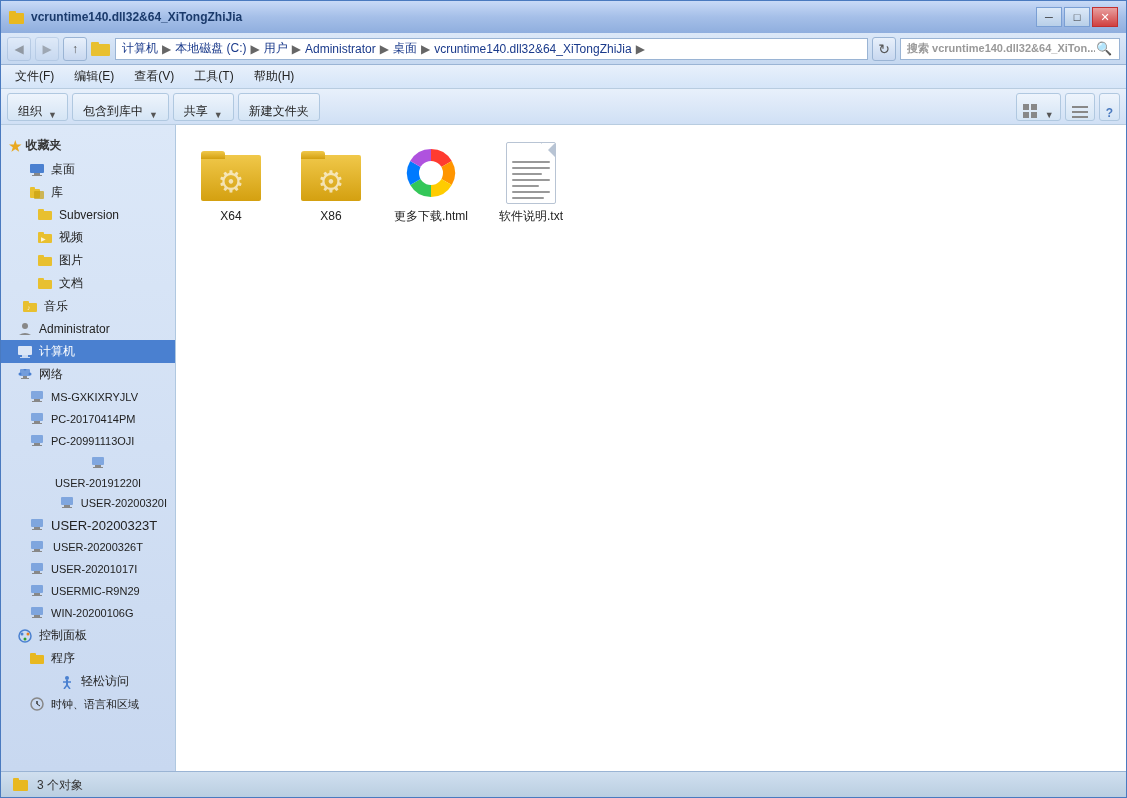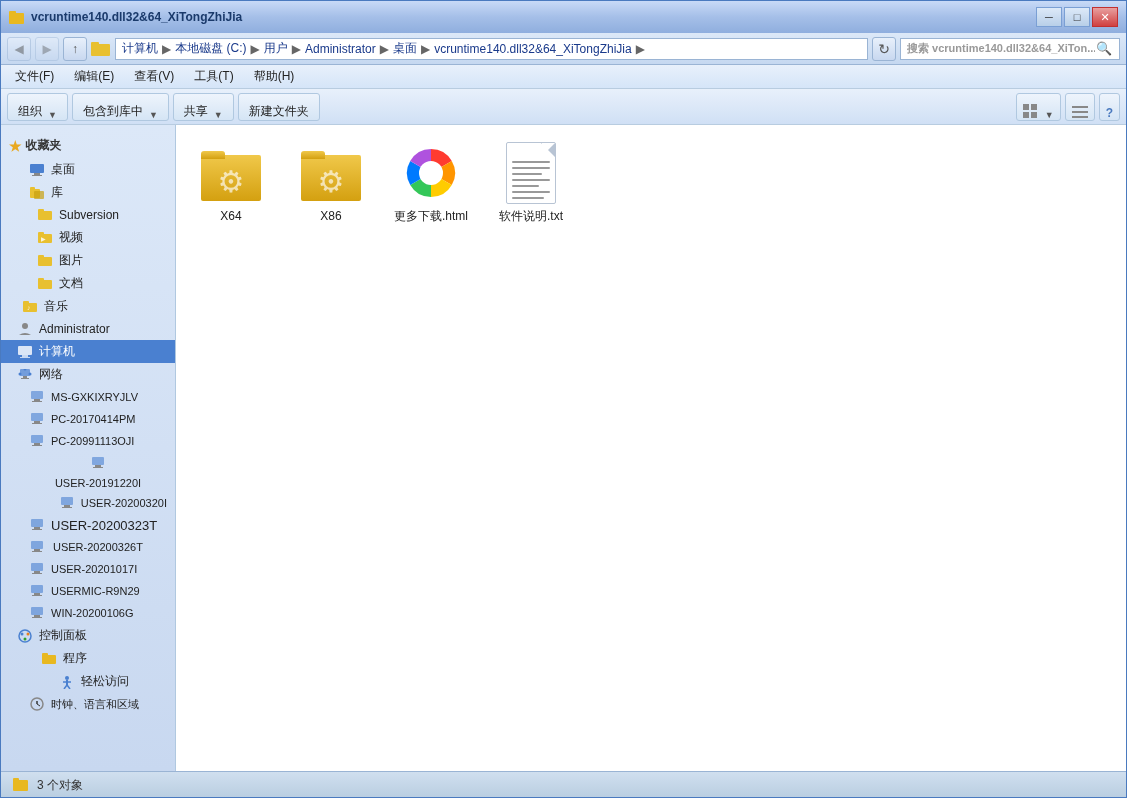--- a/index.html
+++ b/index.html
@@ -597,21 +597,21 @@
       <span class="item-icon">
         <svg width="14" height="14" viewBox="0 0 14 14">
           <circle cx="7" cy="7" r="6" fill="none" stroke="#4a80d0" stroke-width="1.5"></circle>
           <circle cx="4" cy="5" r="1.5" fill="#4a80d0"></circle>
           <circle cx="10" cy="5" r="1.5" fill="#e88020"></circle>
           <circle cx="7" cy="10" r="1.5" fill="#30a030"></circle>
         </svg>
       </span>
       <span>控制面板</span>
     </div>
-    <div class="sidebar-item" style="padding-left:28px;margin-left:12px;">
+    <div class="sidebar-item" style="padding-left:28px;">
       <span class="item-icon">
         <svg width="14" height="12" viewBox="0 0 14 12">
             <rect x="0" y="2" width="14" height="9" rx="1" fill="#e8b820"></rect>
             <rect x="0" y="0" width="6" height="4" rx="1" fill="#e8b820"></rect>
           </svg>
       </span>
       <span>程序</span>
     </div>
     <div class="sidebar-item" style="padding-left:28px;margin-left:30px;">
       <span class="item-icon">

